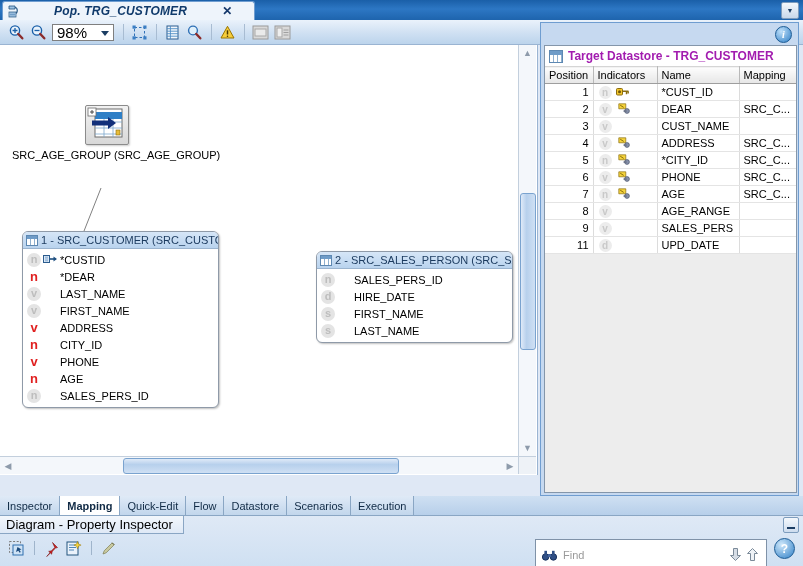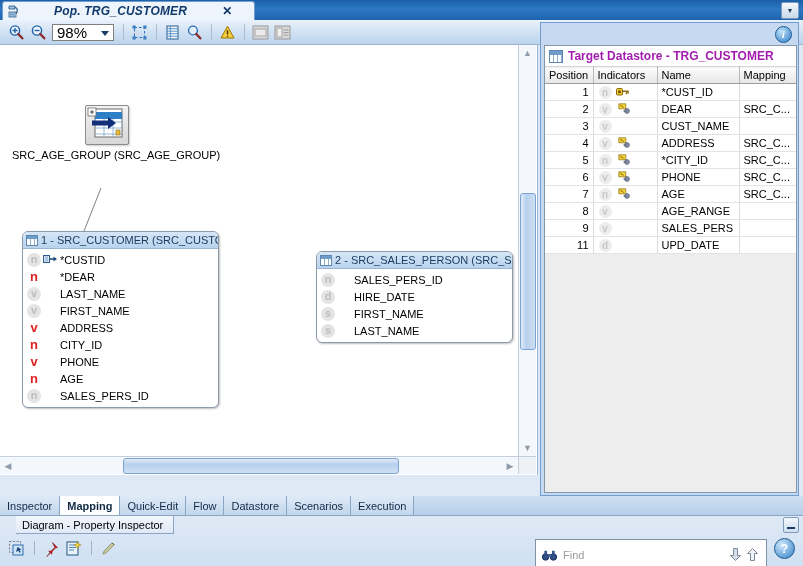--- a/index.html
+++ b/index.html
@@ -242,21 +242,21 @@
   
   .pinsp{
     position:absolute; left:0; top:515px; width:803px; height:51px;
     background:linear-gradient(to bottom,#dfe9f6,#cfe0f2);
     border-top:1px solid #8aa6c4;
   }
   .pi-tab{
     position:absolute; left:0; top:0; height:18px; padding:0 10px 0 6px;
     background:linear-gradient(to bottom,#f3f7fc,#dfe9f6);
     border-right:1px solid #8aa6c4; border-bottom:1px solid #8aa6c4;
-    display:flex; align-items:center; font-size:11px; box-sizing:border-box;margin-left:16px;
+    display:flex; align-items:center; font-size:13px; box-sizing:border-box;
   }
   .pi-min{
     position:absolute; right:4px; top:1px; width:14px; height:14px;
     background:linear-gradient(to bottom,#f4f8fc,#cddcee);
     border:1px solid #7d9cbd; border-radius:2px;
     display:flex; align-items:flex-end; justify-content:center;
   }
   .pi-min i{ display:block;width:8px;height:2px;background:#1b3d63;margin-bottom:3px; }
   .pi-toolbar{
     position:absolute; left:0; top:20px; width:803px; height:24px;

